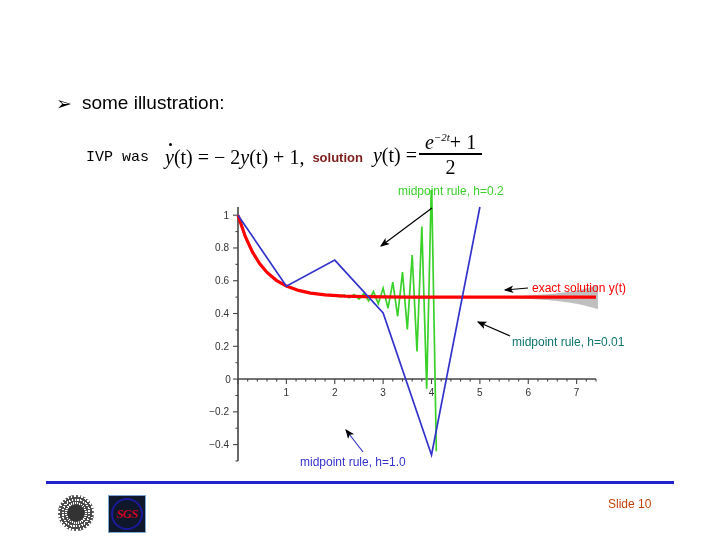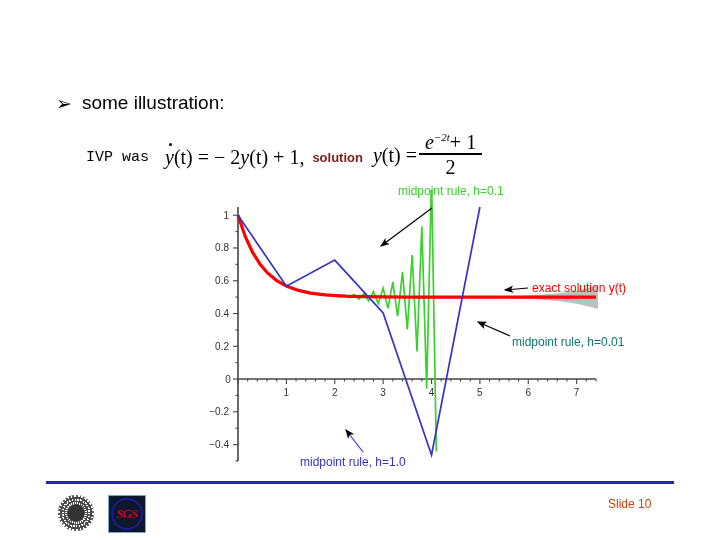--- a/index.html
+++ b/index.html
@@ -226,21 +226,21 @@
       <marker id="ah" markerWidth="9" markerHeight="9" refX="7" refY="3.2" orient="auto">
         <path d="M0,0 L8,3.2 L0,6.4 L2,3.2 z" fill="#000"></path>
       </marker>
     </defs>
     <line x1="432" y1="208" x2="381" y2="246" stroke="#000" stroke-width="1.2" marker-end="url(#ah)"></line>
     <line x1="528" y1="288" x2="505" y2="290" stroke="#000" stroke-width="1.2" marker-end="url(#ah)"></line>
     <line x1="510" y1="336" x2="478" y2="322" stroke="#000" stroke-width="1.2" marker-end="url(#ah)"></line>
     <line x1="363" y1="452" x2="346" y2="430" stroke="#3333cc" stroke-width="1.2" marker-end="url(#ah)"></line>
   </svg>
 
-  <div class="ann ann-green">midpoint rule, h=0.1</div>
+  <div class="ann ann-green">midpoint rule, h=0.2</div>
   <div class="ann ann-red">exact solution y(t)</div>
   <div class="ann ann-black">midpoint rule, h=0.01</div>
   <div class="ann ann-blue">midpoint rule, h=1.0</div>
 
   <div class="footrule"></div>
   <div class="logo1"></div>
   <div class="logo2">
     <span class="ring">SGS</span>
   </div>
   <div class="footer-center">

